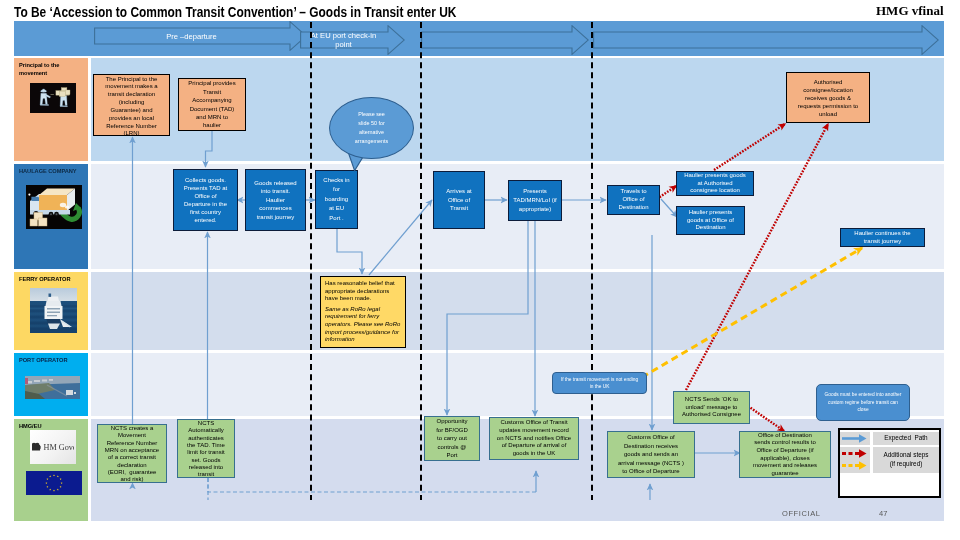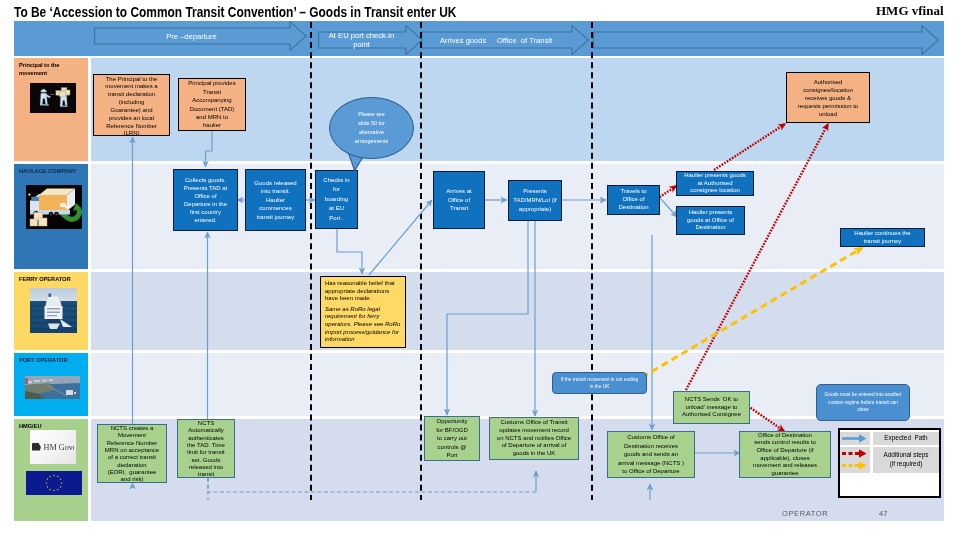--- a/index.html
+++ b/index.html
@@ -71,31 +71,30 @@
       <div class="abs band" style="top: 419px; height: 102px; background: rgb(212, 220, 238);"></div>
       <div class="abs lane" style="top: 419px; height: 102px; background: rgb(168, 208, 141);">
         <div class="lanelbl" style="color: rgb(0, 0, 0);">HMG/EU</div>
       </div>
       <div class="parrow abs" style="left: 94px; top: 21px; width: 213px;">
         <svg width="213" height="30" viewBox="0 0 213 30">
           <path d="M0.6 7 L196 7 L196 0.7 L212.3 15 L196 29.3 L196 23 L0.6 23 Z" fill="#5b9bd5" stroke="#3d7099" stroke-width="1.1"></path>
         </svg>
         <div class="lbl"><span style="display: block;">Pre –departure</span></div>
       </div>
-      <div class="parrow abs" style="left: 318px; top: 25px; width: 105px; text-decoration: underline;">
+      <div class="parrow abs" style="left: 300px; top: 25px; width: 105px; text-decoration: underline;">
         <svg width="105" height="30" viewBox="0 0 105 30">
           <path d="M0.6 7 L88 7 L88 0.7 L104.3 15 L88 29.3 L88 23 L0.6 23 Z" fill="#5b9bd5" stroke="#3d7099" stroke-width="1.1"></path>
         </svg>
         <div class="lbl"><span style="display: block; width: 66px;">At EU port check-in point</span></div>
       </div>
       <div class="parrow abs" style="left: 421px; top: 25px; width: 168px;">
         <svg width="168" height="30" viewBox="0 0 168 30">
           <path d="M0.6 7 L151 7 L151 0.7 L167.3 15 L151 29.3 L151 23 L0.6 23 Z" fill="#5b9bd5" stroke="#3d7099" stroke-width="1.1"></path>
         </svg>
-        <div class="lbl"><span style="display: block;">Arrives goods     Office  of Transit</span></div>
       </div>
       <div class="parrow abs" style="left: 593px; top: 25px; width: 346px;">
         <svg width="346" height="30" viewBox="0 0 346 30">
           <path d="M0.6 7 L329 7 L329 0.7 L345.3 15 L329 29.3 L329 23 L0.6 23 Z" fill="#5b9bd5" stroke="#3d7099" stroke-width="1.1"></path>
         </svg>
       </div>
       <div class="abs vdash" style="left: 309.5px; top: 22px; height: 499px;"></div>
       <div class="abs vdash" style="left: 419.5px; top: 22px; height: 499px;"></div>
       <div class="abs vdash" style="left: 590.5px; top: 22px; height: 499px;"></div>
       <svg width="960" height="540" class="abs" style="left: 0px; top: 0px;">
@@ -358,15 +357,15 @@
               <path d="M18 13.2 L25.5 17.5 L18 21.8 Z" fill="#ffc000"></path>
             </svg>
           </div>
           <div style="flex: 1 1 0%; background: rgb(217, 217, 217); height: 100%; display: flex; align-items: center; justify-content: center; text-align: center; font-size: 6.4px; line-height: 8.6px; color: rgb(0, 0, 0); margin-left: 3px;">
             <span style="width: 72%; white-space: pre-wrap;">Additional steps (if required)</span>
           </div>
         </div>
       </div>
     </div>
   <div class="abs" id="footbg"></div>
-  <div class="abs" id="offic">OPERATOR</div>
+  <div class="abs" id="offic">OFFICIAL</div>
   <div class="abs" id="pgno">47</div>
 </div>
 
 </body></html>

